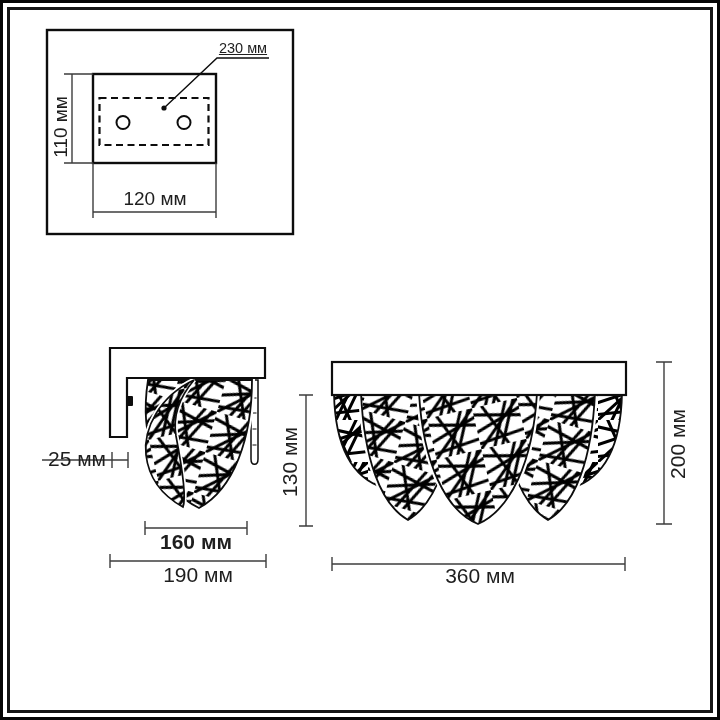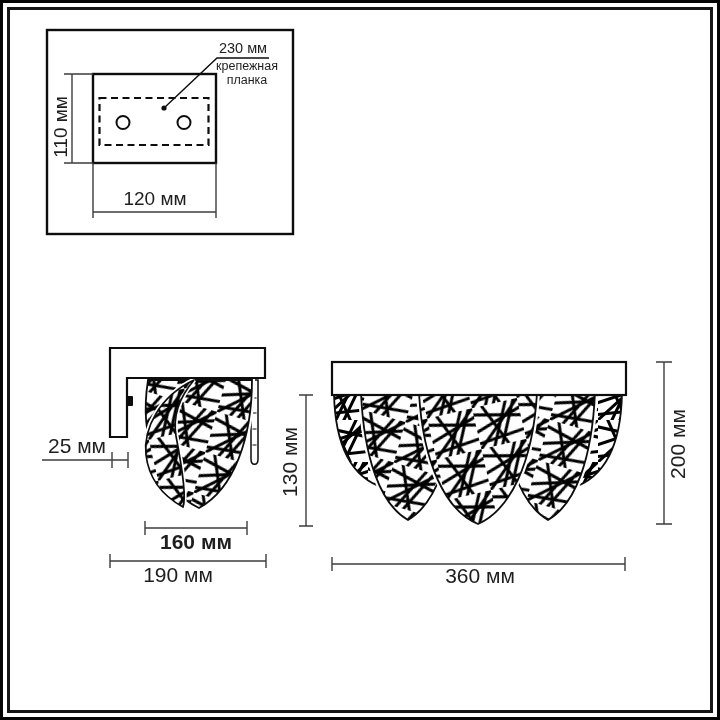--- a/index.html
+++ b/index.html
@@ -134,36 +134,32 @@
     <g fill="none" stroke="#3d3d3d" stroke-width="1.4">
 
       <path d="M664,362 V524"></path>
       <path d="M656,362 H672 M656,524 H672"></path>
 
       <path d="M332,564 H625"></path>
       <path d="M332,557 V571 M625,557 V571"></path>
     </g>
   </svg>
 
-  <div class="lbl small" style="left:203px;top:41px;width:80px;">230 мм</div>
+  <div class="lbl small" style="left:203px;top:41px;width:80px;text-decoration:underline;">230 мм</div>
 
-  <div class="lbl caption" style="left:207px;top:60px;width:80px;">
-    <span>крепежная</span><br>
-    <span>планка</span>
-  </div>
 
   <div class="lbl mid rot" style="left:18px;top:117px;width:86px;">110 мм</div>
 
   <div class="lbl mid" style="left:112px;top:189px;width:86px;">120 мм</div>
 
-  <div class="lbl big" style="left:34px;top:435px;width:86px;">25 мм</div>
+  <div class="lbl big" style="left:34px;top:448px;width:86px;">25 мм</div>
 
   <div class="lbl big" style="left:153px;top:531px;width:86px;font-weight:bold;">160 мм</div>
 
-  <div class="lbl big" style="left:135px;top:564px;width:86px;">190 мм</div>
+  <div class="lbl big" style="left:155px;top:564px;width:86px;">190 мм</div>
 
   <div class="lbl big rot" style="left:247px;top:451px;width:86px;">130 мм</div>
 
   <div class="lbl big rot" style="left:635px;top:433px;width:86px;">200 мм</div>
 
   <div class="lbl big" style="left:437px;top:565px;width:86px;text-align:center;">360 мм</div>
 
   <div class="frame-inner"></div>
   <div class="frame-outer"></div>
 </div>

